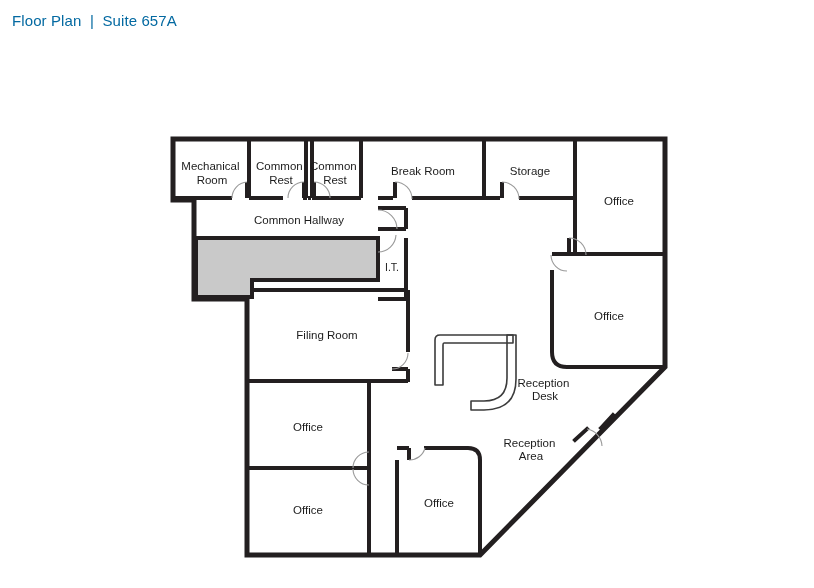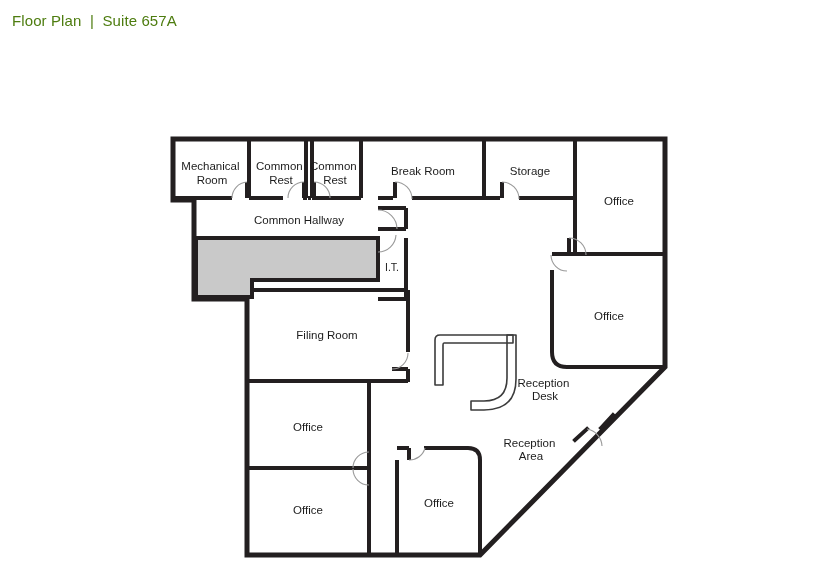--- a/index.html
+++ b/index.html
@@ -12,21 +12,21 @@
     height: 588px;
     position: relative;
     font-family: "Liberation Sans", sans-serif;
     overflow: hidden;
   }
   #page-title {
     position: absolute;
     left: 12px;
     top: 12px;
     font-size: 15px;
-    color: #4d7c0f;
+    color: #0369a1;
     letter-spacing: 0.1px;
     white-space: pre;
   }
   #floorplan-wrap {
     position: absolute;
     left: 16px;
     top: 0;
     width: 735px;
     height: 588px;
     margin-top: 42px;

